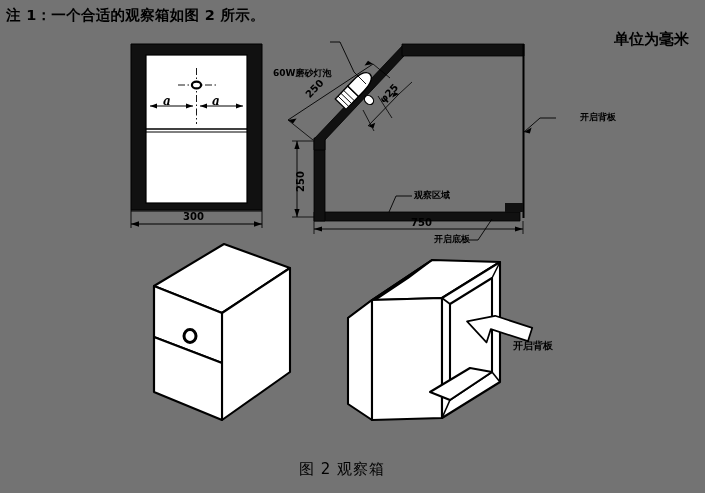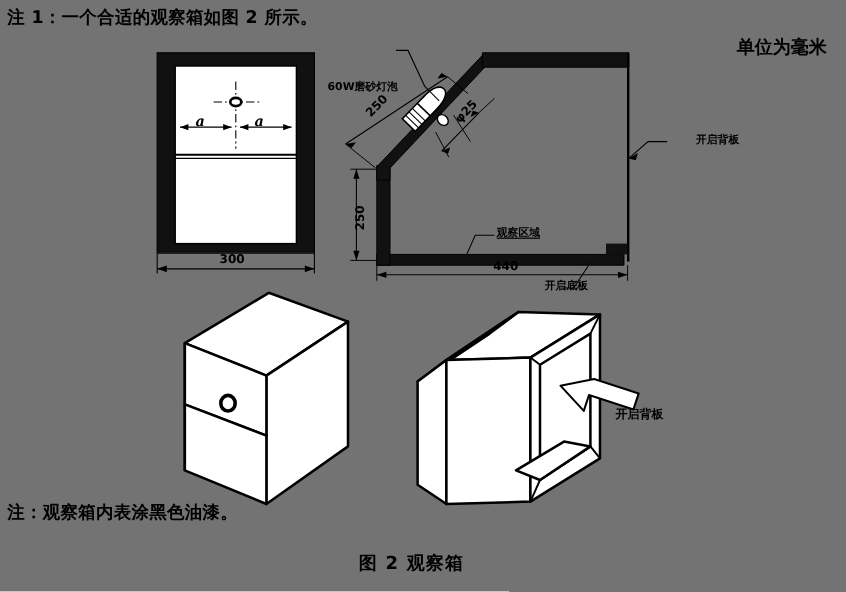--- a/index.html
+++ b/index.html
@@ -41,21 +41,21 @@
   .unit-note {
     left: 614px;
     top: 32px;
     font-size: 15px;
     font-weight: bold;
   }
   .fig-caption {
     left: 299px;
     top: 462px;
     font-size: 15px;
-    font-weight: bold;
+    font-weight: normal;
     letter-spacing: 1px;
   }
   .lbl {
     font-size: 9px;
     font-weight: bold;
   }
   .dim {
     font-size: 10px;
     font-weight: bold;
     font-family: "DejaVu Sans", "Liberation Sans", sans-serif;
@@ -191,24 +191,24 @@
       <polyline points="492,219 478,240 468,240" stroke="#000" stroke-width="0.9" fill="none"></polyline>
     </g>
   </svg>
 
   <div class="txt lbl" style="left:273px; top:33px;margin-top:36px;">60W磨砂灯泡</div>
   <div class="txt dim rot90" style="left:304px; top:93px;">
     <span style="display:inline-block; transform: rotate(44deg); transform-origin: 0 0;">250</span>
   </div>
   <div class="txt dim" style="left:378px; top:98px; transform: rotate(-46deg); transform-origin: 0 0;">φ25</div>
   <div class="txt dim rot90" style="left:296px; top:192px;">250</div>
-  <div class="txt dim" style="left:411px; top:218px;">440</div>
-  <div class="txt lbl" style="left:414px; top:191px;text-decoration:underline;">观察区域</div>
+  <div class="txt dim" style="left:411px; top:218px;">750</div>
+  <div class="txt lbl" style="left:414px; top:191px;">观察区域</div>
   <div class="txt lbl" style="left:558px; top:113px;margin-left:22px;">开启背板</div>
-  <div class="txt lbl" style="left:470px; top:235px; transform: translateX(-100%); margin-left: 20px;">开启底板</div>
+  <div class="txt lbl" style="left:470px; top:235px; transform: translateX(-100%);">开启底板</div>
 
   <svg width="705" height="493">
     <g stroke="#000" stroke-width="2.1" fill="#ffffff" stroke-linejoin="round">
 
       <path d="M154,286 L224,244 L290,268 L222,313 Z"></path>
 
       <path d="M290,268 L290,372 L222,420 L222,313 Z"></path>
 
       <path d="M154,286 L222,313 L222,363 L154,337 Z"></path>
 
@@ -246,17 +246,16 @@
 
     <g>
       <polygon points="466,332 491,318 530,318 530,332 491,332 491,346" fill="#ffffff" stroke="#000" stroke-width="1.7" stroke-linejoin="round" transform="rotate(18 500 330)"></polygon>
     </g>
 
     <line x1="532" y1="334" x2="546" y2="334" stroke="#000" stroke-width="0"></line>
   </svg>
 
   <div class="txt lbl" style="left:513px; top:341px; font-size:10px;">开启背板</div>
 
-  <div class="txt note-bottom">注：观察箱内表涂黑色油漆。</div>
 
   <div class="txt fig-caption">图 2  观察箱</div>
 
 </div>
 
 </body></html>

